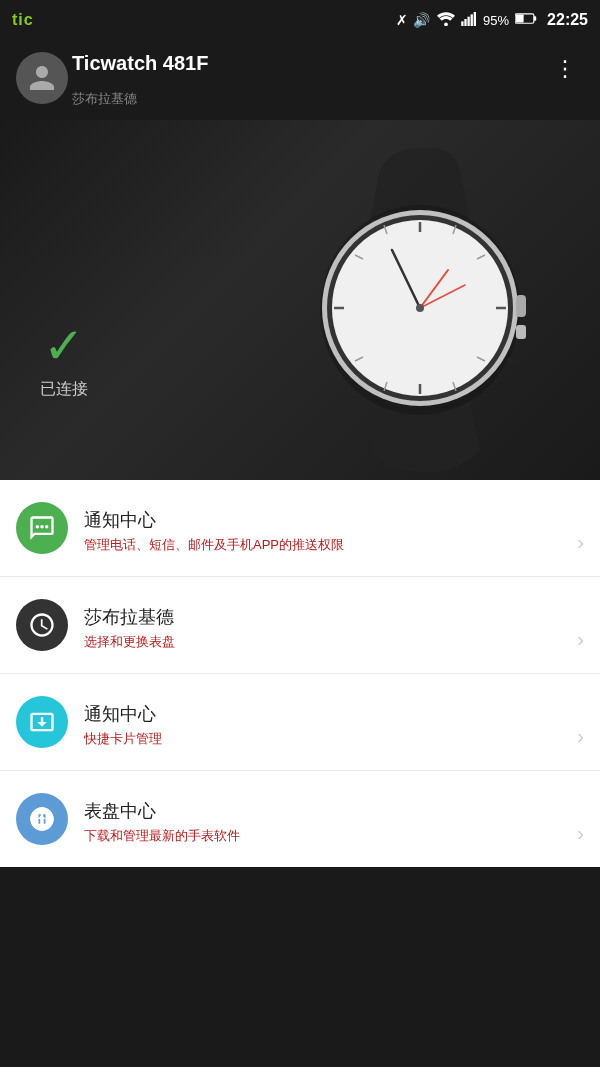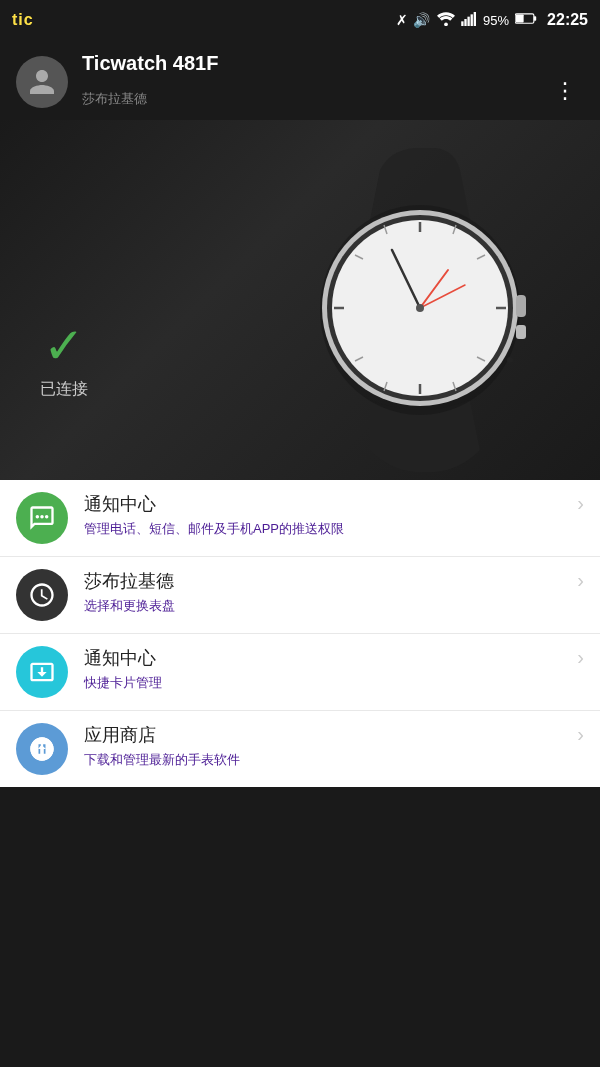--- a/index.html
+++ b/index.html
@@ -18,21 +18,21 @@
       display: flex;
       justify-content: space-between;
       align-items: center;
       height: 40px;
       padding: 0 12px;
       background: #1a1a1a;
     }
     .status-left {
       font-size: 16px;
       font-weight: bold;
-      color: #fde047;
+      color: #84cc16;
       letter-spacing: 1px;
     }
     .status-right {
       display: flex;
       align-items: center;
       gap: 6px;
       font-size: 13px;
       color: #fff;
     }
     .status-icon {
@@ -43,24 +43,24 @@
     }
     .time-text {
       font-size: 16px;
       font-weight: bold;
       margin-left: 4px;
     }
 
     
     .header {
       display: flex;
-      align-items: flex-end;
+      align-items: flex-start;
       padding: 12px 16px;
       background: #1a1a1a;
-      gap: 14px;
+      gap: 4px;
     }
     .avatar {
       width: 52px;
       height: 52px;
       border-radius: 50%;
       background: #555;
       display: flex;
       align-items: center;
       justify-content: center;
       flex-shrink: 0;
@@ -136,22 +136,22 @@
     }
 
     
     .menu-list {
       background: #fff;
       margin-top: 0;
     }
 
     .menu-item {
       display: flex;
-      align-items: flex-start;
-      padding: 12px 16px;
+      align-items: flex-end;
+      padding: 22px 16px;
       border-bottom: 1px solid #e8e8e8;
       background: #fff;
       cursor: pointer;
       gap: 16px;
     }
     .menu-item:last-child {
       border-bottom: none;
     }
 
     .menu-icon-wrap {
@@ -178,21 +178,21 @@
       flex: 1;
     }
     .menu-title {
       font-size: 18px;
       color: #222;
       font-weight: 500;
       margin-bottom: 4px;
     }
     .menu-desc {
       font-size: 13px;
-      color: #4c1d95;
+      color: #b91c1c;
     }
 
     .menu-chevron {
       color: #ccc;
       font-size: 20px;
     }
   </style>
 </head>
 <body>
 
@@ -344,19 +344,19 @@
   </div>
 
   <div class="menu-item">
     <div class="menu-icon-wrap menu-icon-blue">
       <svg viewBox="0 0 24 24">
         <path d="M12 2C6.48 2 2 6.48 2 12s4.48 10 10 10 10-4.48 10-10S17.52 2 12 2zm-1 14H9V8h2v8zm4 0h-2V8h2v8z"></path>
         <path d="M12 22C6.48 22 2 17.52 2 12S6.48 2 12 2s10 4.48 10 10-4.48 10-10 10zm0-2c4.42 0 8-3.58 8-8s-3.58-8-8-8-8 3.58-8 8 3.58 8 8 8zm-1-11l-2.5 3h2V18h3v-6h2L12 9z"></path>
       </svg>
     </div>
     <div class="menu-text">
-      <div class="menu-title">应用商店</div>
+      <div class="menu-title">表盘中心</div>
       <div class="menu-desc">下载和管理最新的手表软件</div>
     </div>
     <div class="menu-chevron">›</div>
   </div>
 
 </div>
 
 </body></html>

